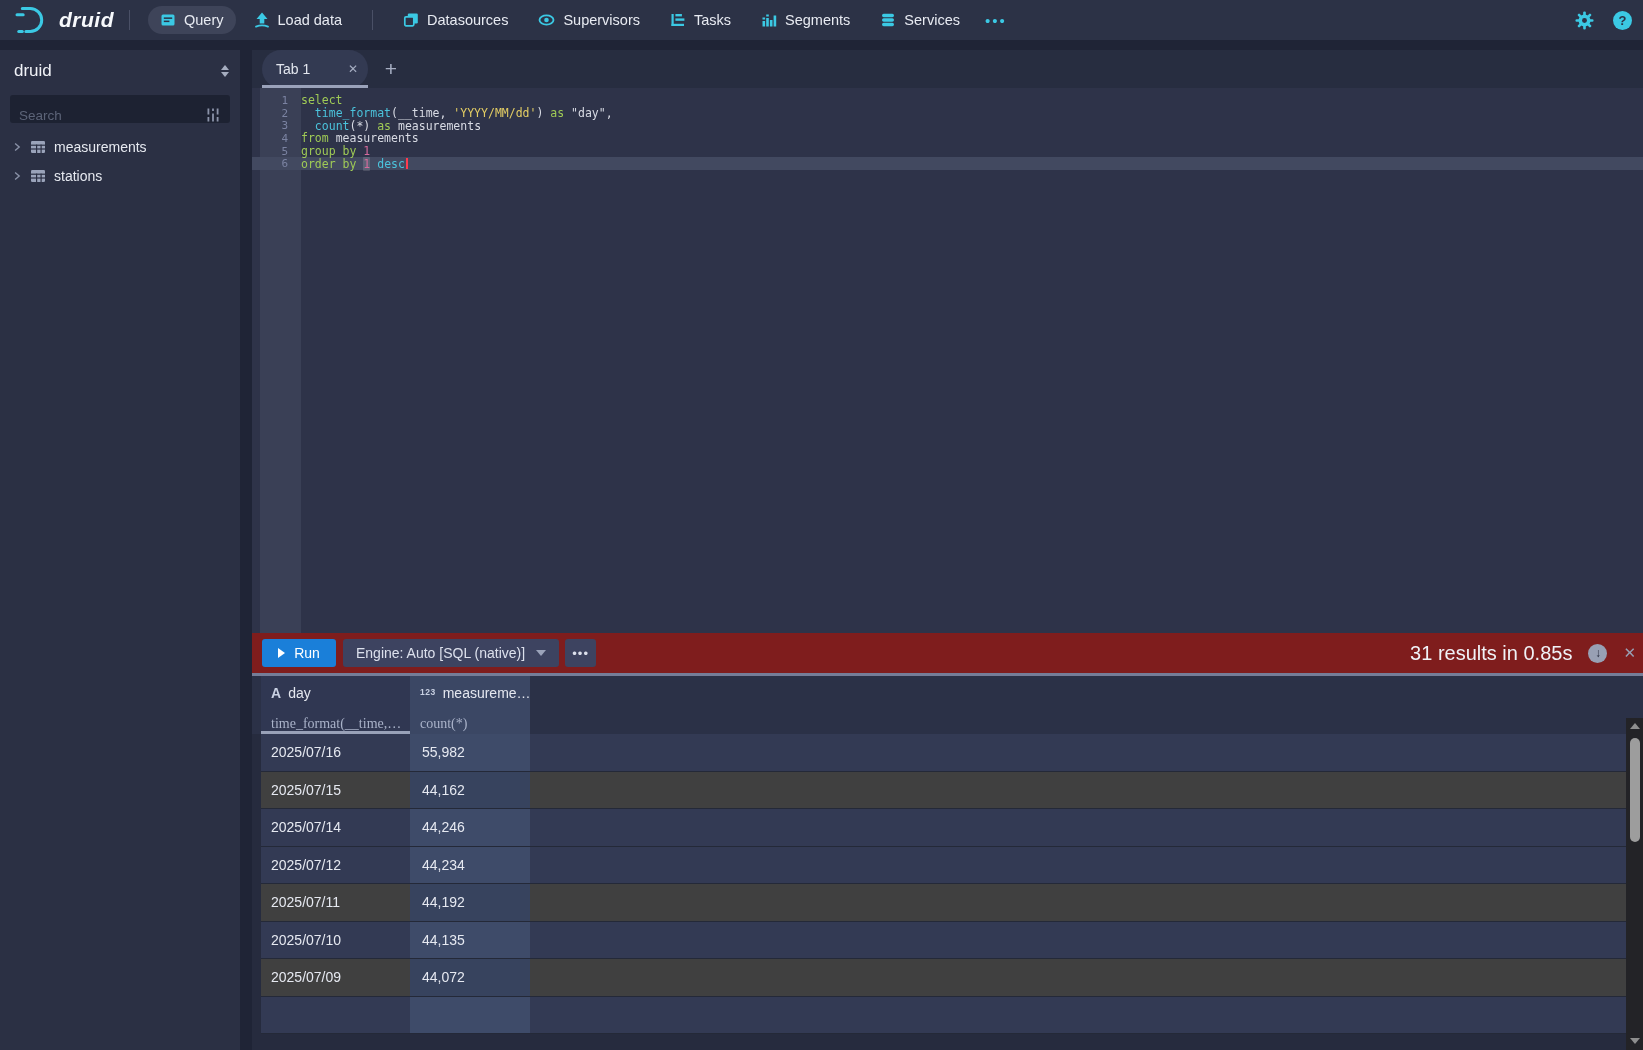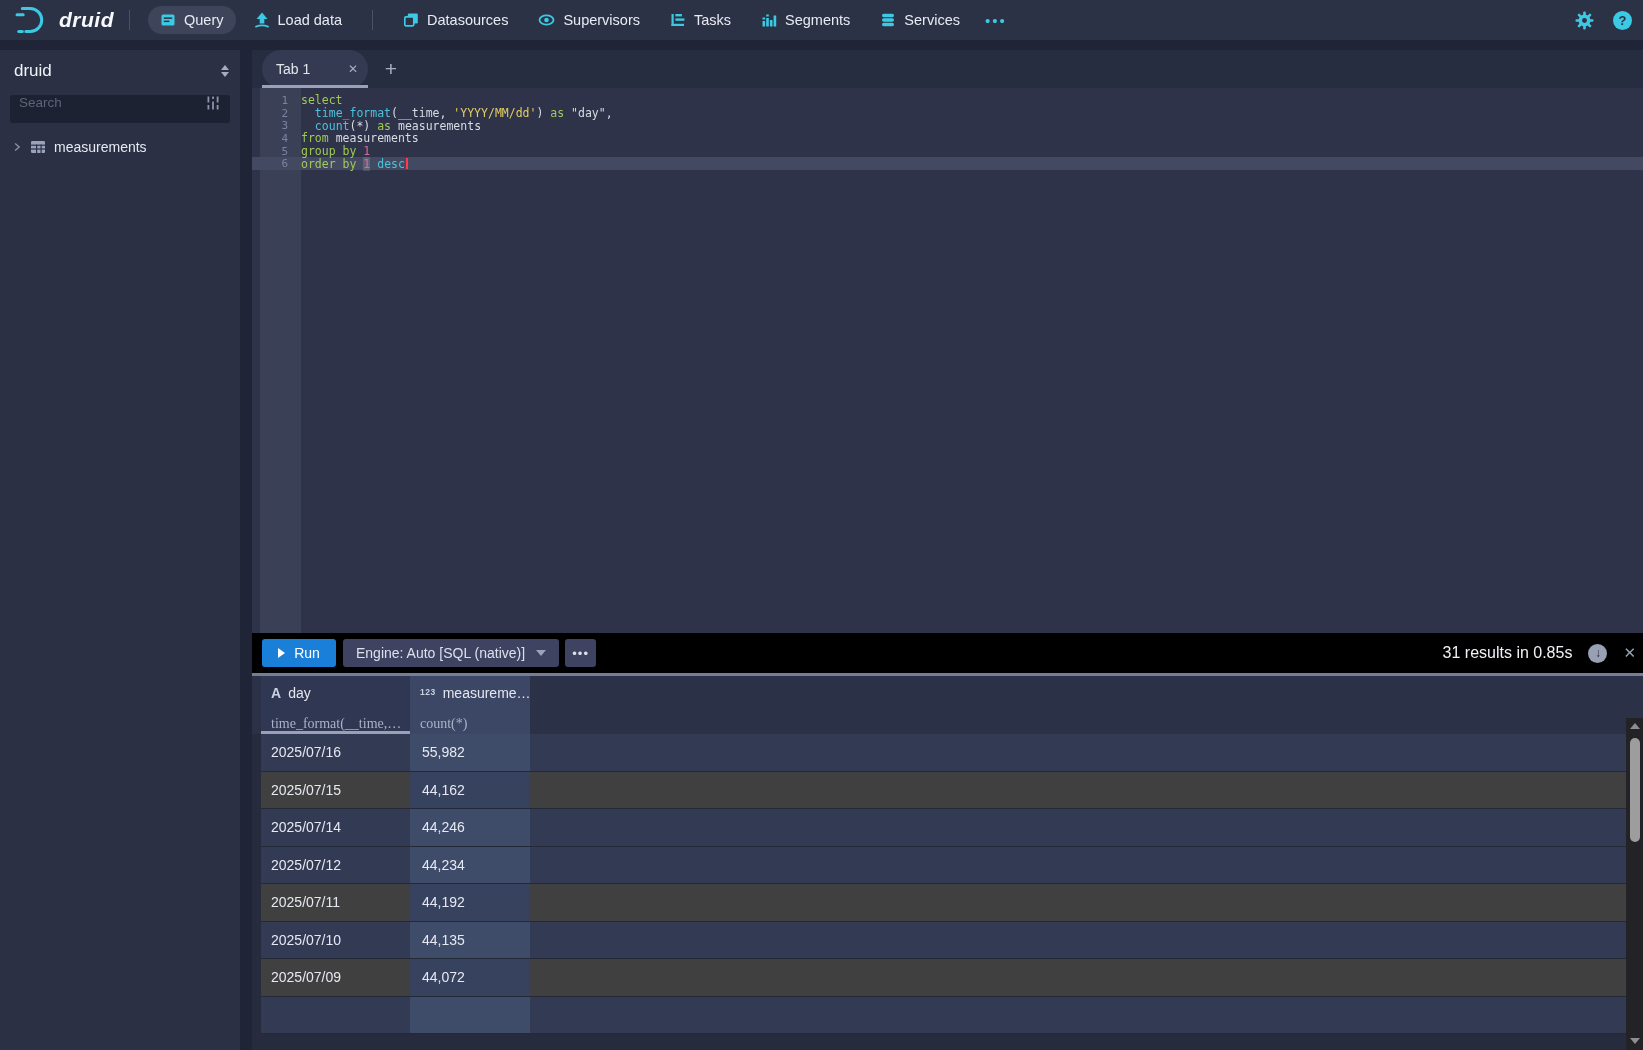--- a/index.html
+++ b/index.html
@@ -30,21 +30,21 @@
   
   .content{flex:1;display:flex;min-height:0;}
 
   
   .sidebar{width:240px;flex:none;background:#2b3044;display:flex;flex-direction:column;}
   .sb-head{height:42px;display:flex;align-items:center;padding:0 11px 0 14px;color:#f0f2f7;font-size:17px;}
   .sb-sort{margin-left:auto;cursor:pointer;display:flex;flex-direction:column;gap:2px;align-items:center;}
   .tri-up{width:0;height:0;border-left:4px solid transparent;border-right:4px solid transparent;border-bottom:5px solid #a6adc0;}
   .tri-down{width:0;height:0;border-left:4px solid transparent;border-right:4px solid transparent;border-top:5px solid #a6adc0;}
   .sb-search{margin:3px 10px 9px 10px;height:28px;background:#1d2232;border-radius:3px;
-             display:flex;align-items:flex-start;padding:0 9px;}
+             display:flex;align-items:flex-end;padding:0 9px;}
   .sb-search input{flex:1;background:transparent;border:none;outline:none;color:#dfe3ee;font-size:13.5px;
                    font-family:"Liberation Sans",sans-serif;}
   .sb-search input::placeholder{color:#5c6478;}
   .tree-item{height:29px;display:flex;align-items:center;gap:8px;padding-left:12px;
              color:#e6e9f0;font-size:14px;cursor:pointer;}
 
   .splitter{width:12px;flex:none;background:#1f2436;cursor:col-resize;}
 
   
   .main{flex:1;display:flex;flex-direction:column;min-width:0;}
@@ -65,34 +65,34 @@
   .code-line{display:flex;height:12.7px;align-items:center;}
   .code-line.active{background:#424960;}
   .ln{width:49px;flex:none;text-align:right;padding-right:13px;color:#7b83a2;font-size:11px;}
   .code{white-space:pre;color:#d8dbe4;}
   .tok-kw{color:var(--kw);}  .tok-fn{color:var(--fn);}
   .tok-str{color:var(--str);} .tok-num{color:var(--num);} .tok-pl{color:#d8dbe4;}
   .tok-num.hl{background:rgba(255,255,255,.14);border-radius:1px;}
   .cursor{display:inline-block;width:2px;height:11px;background:var(--cursor);margin-left:1px;vertical-align:-1px;}
 
   
-  .runbar{height:43px;flex:none;background:#000000;border-bottom:3px solid #757d98;
+  .runbar{height:43px;flex:none;background:#7f1d1d;border-bottom:3px solid #757d98;
           display:flex;align-items:center;padding-left:10px;}
   .run-btn{height:28px;width:74px;flex:none;background:var(--run-button);border:none;border-radius:3px;
            color:#fff;font-size:14px;display:flex;align-items:center;justify-content:center;gap:9px;cursor:pointer;
            font-family:"Liberation Sans",sans-serif;}
   .play-tri{width:0;height:0;border-top:5px solid transparent;border-bottom:5px solid transparent;border-left:7px solid #fff;}
   .engine-btn{height:28px;margin-left:7px;padding:0 13px;background:#3d4360;border:none;border-radius:3px;
               color:#dce0ec;font-size:14px;display:flex;align-items:center;gap:11px;cursor:pointer;
               font-family:"Liberation Sans",sans-serif;}
   .caret-down{width:0;height:0;border-left:5px solid transparent;border-right:5px solid transparent;border-top:6px solid #9ba3ba;}
   .more-btn{height:28px;width:31px;margin-left:6px;background:#3d4360;border:none;border-radius:3px;
             color:#dce0ec;font-size:13px;letter-spacing:1px;cursor:pointer;display:flex;align-items:center;justify-content:center;}
   .run-right{margin-left:auto;display:flex;align-items:center;gap:16px;padding-right:7px;}
-  .results-info{color:#f0f2f7;font-size:16px;}
+  .results-info{color:#f0f2f7;font-size:20px;}
   .dl-circle{width:19px;height:19px;border-radius:50%;background:#98a0b4;color:#262b3e;font-weight:bold;
              font-size:12px;display:flex;align-items:center;justify-content:center;cursor:pointer;}
   .close-x{color:#98a0b4;font-size:15px;cursor:pointer;}
 
   
   .results{height:374px;flex:none;background:#262b3e;position:relative;overflow:hidden;}
   .rheader{height:58px;background:#2b3147;display:flex;padding-left:9px;}
   .hcol{height:58px;padding:9px 0 0 10px;position:relative;cursor:pointer;}
   .hcol1{width:149px;background:#303752;border-bottom:3px solid #99a1b8;}
   .hcol2{width:120px;background:#3b4764;}
@@ -245,20 +245,33 @@
         </svg>
         <svg width="16" height="14" viewBox="0 0 16 14">
           <rect x="1" y="1" width="14" height="12" rx="1.2" fill="#9aa3ba"></rect>
           <rect x="1" y="4.6" width="14" height="1.2" fill="#2b3044"></rect>
           <rect x="1" y="8.4" width="14" height="1.2" fill="#2b3044"></rect>
           <rect x="6" y="4.6" width="1.2" height="8.4" fill="#2b3044"></rect>
           <rect x="10.5" y="4.6" width="1.2" height="8.4" fill="#2b3044"></rect>
         </svg>
         <span>measurements</span>
       </div>
+      <div class="tree-item">
+        <svg width="10" height="10" viewBox="0 0 16 16">
+          <polyline points="5,2.5 11.5,8 5,13.5" fill="none" stroke="#8b93a9" stroke-width="2.2"></polyline>
+        </svg>
+        <svg width="16" height="14" viewBox="0 0 16 14">
+          <rect x="1" y="1" width="14" height="12" rx="1.2" fill="#9aa3ba"></rect>
+          <rect x="1" y="4.6" width="14" height="1.2" fill="#2b3044"></rect>
+          <rect x="1" y="8.4" width="14" height="1.2" fill="#2b3044"></rect>
+          <rect x="6" y="4.6" width="1.2" height="8.4" fill="#2b3044"></rect>
+          <rect x="10.5" y="4.6" width="1.2" height="8.4" fill="#2b3044"></rect>
+        </svg>
+        <span>stations</span>
+      </div>
     </aside>
 
     <div class="splitter"></div>
 
     <main class="main">
 
       <div class="tabbar">
         <div class="tab">
           <span>Tab 1</span>
           <span class="tab-close">✕</span>

